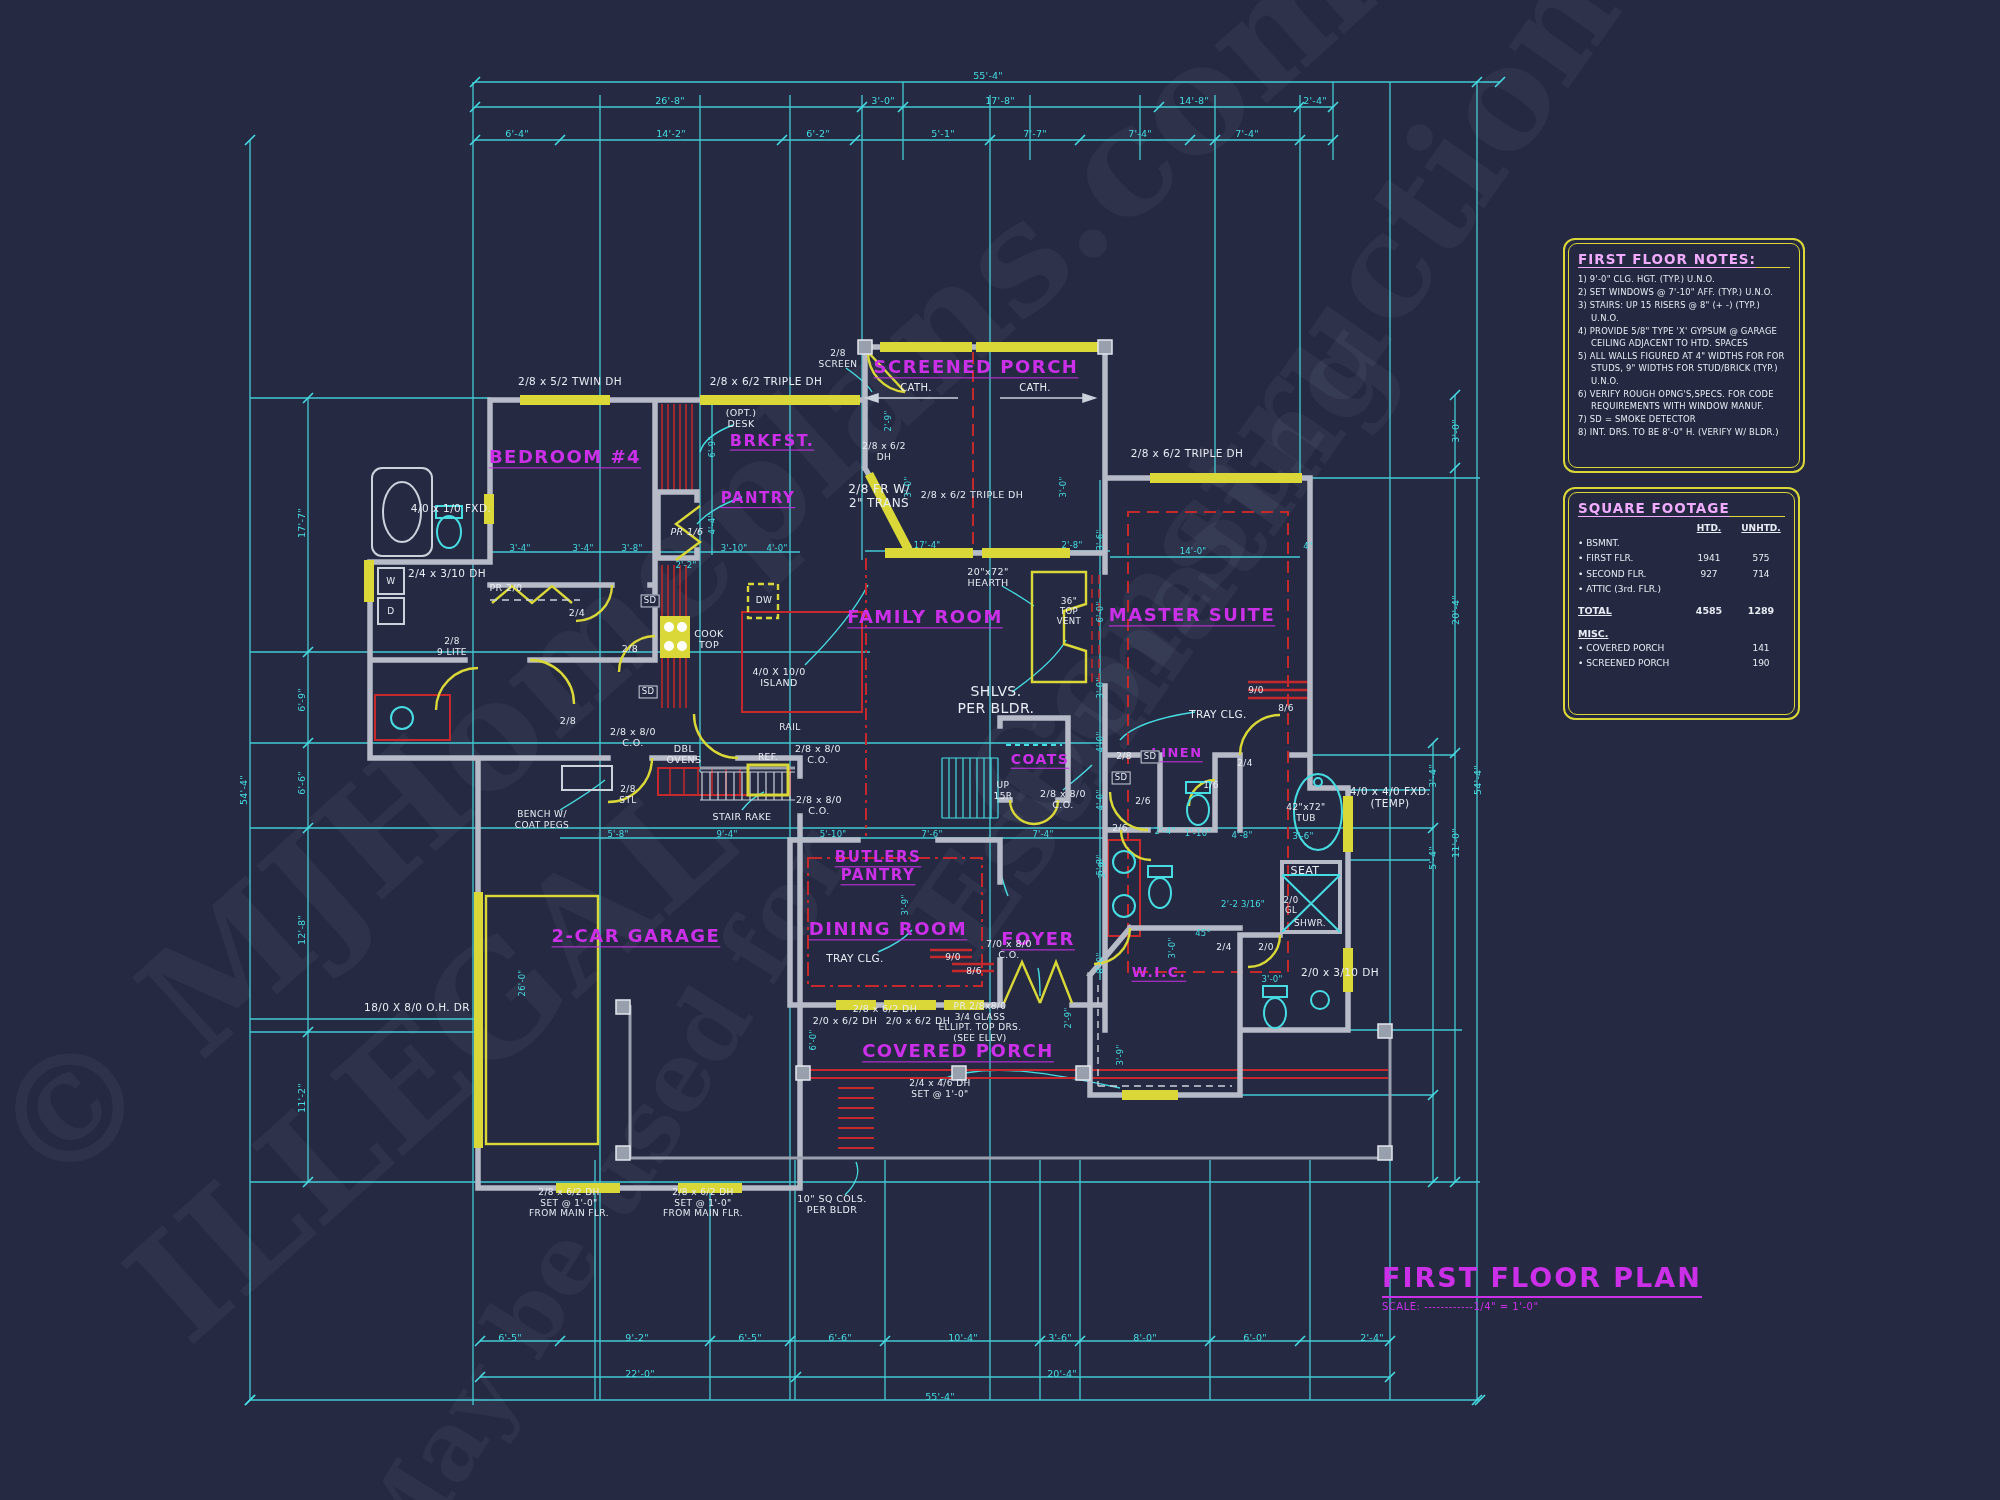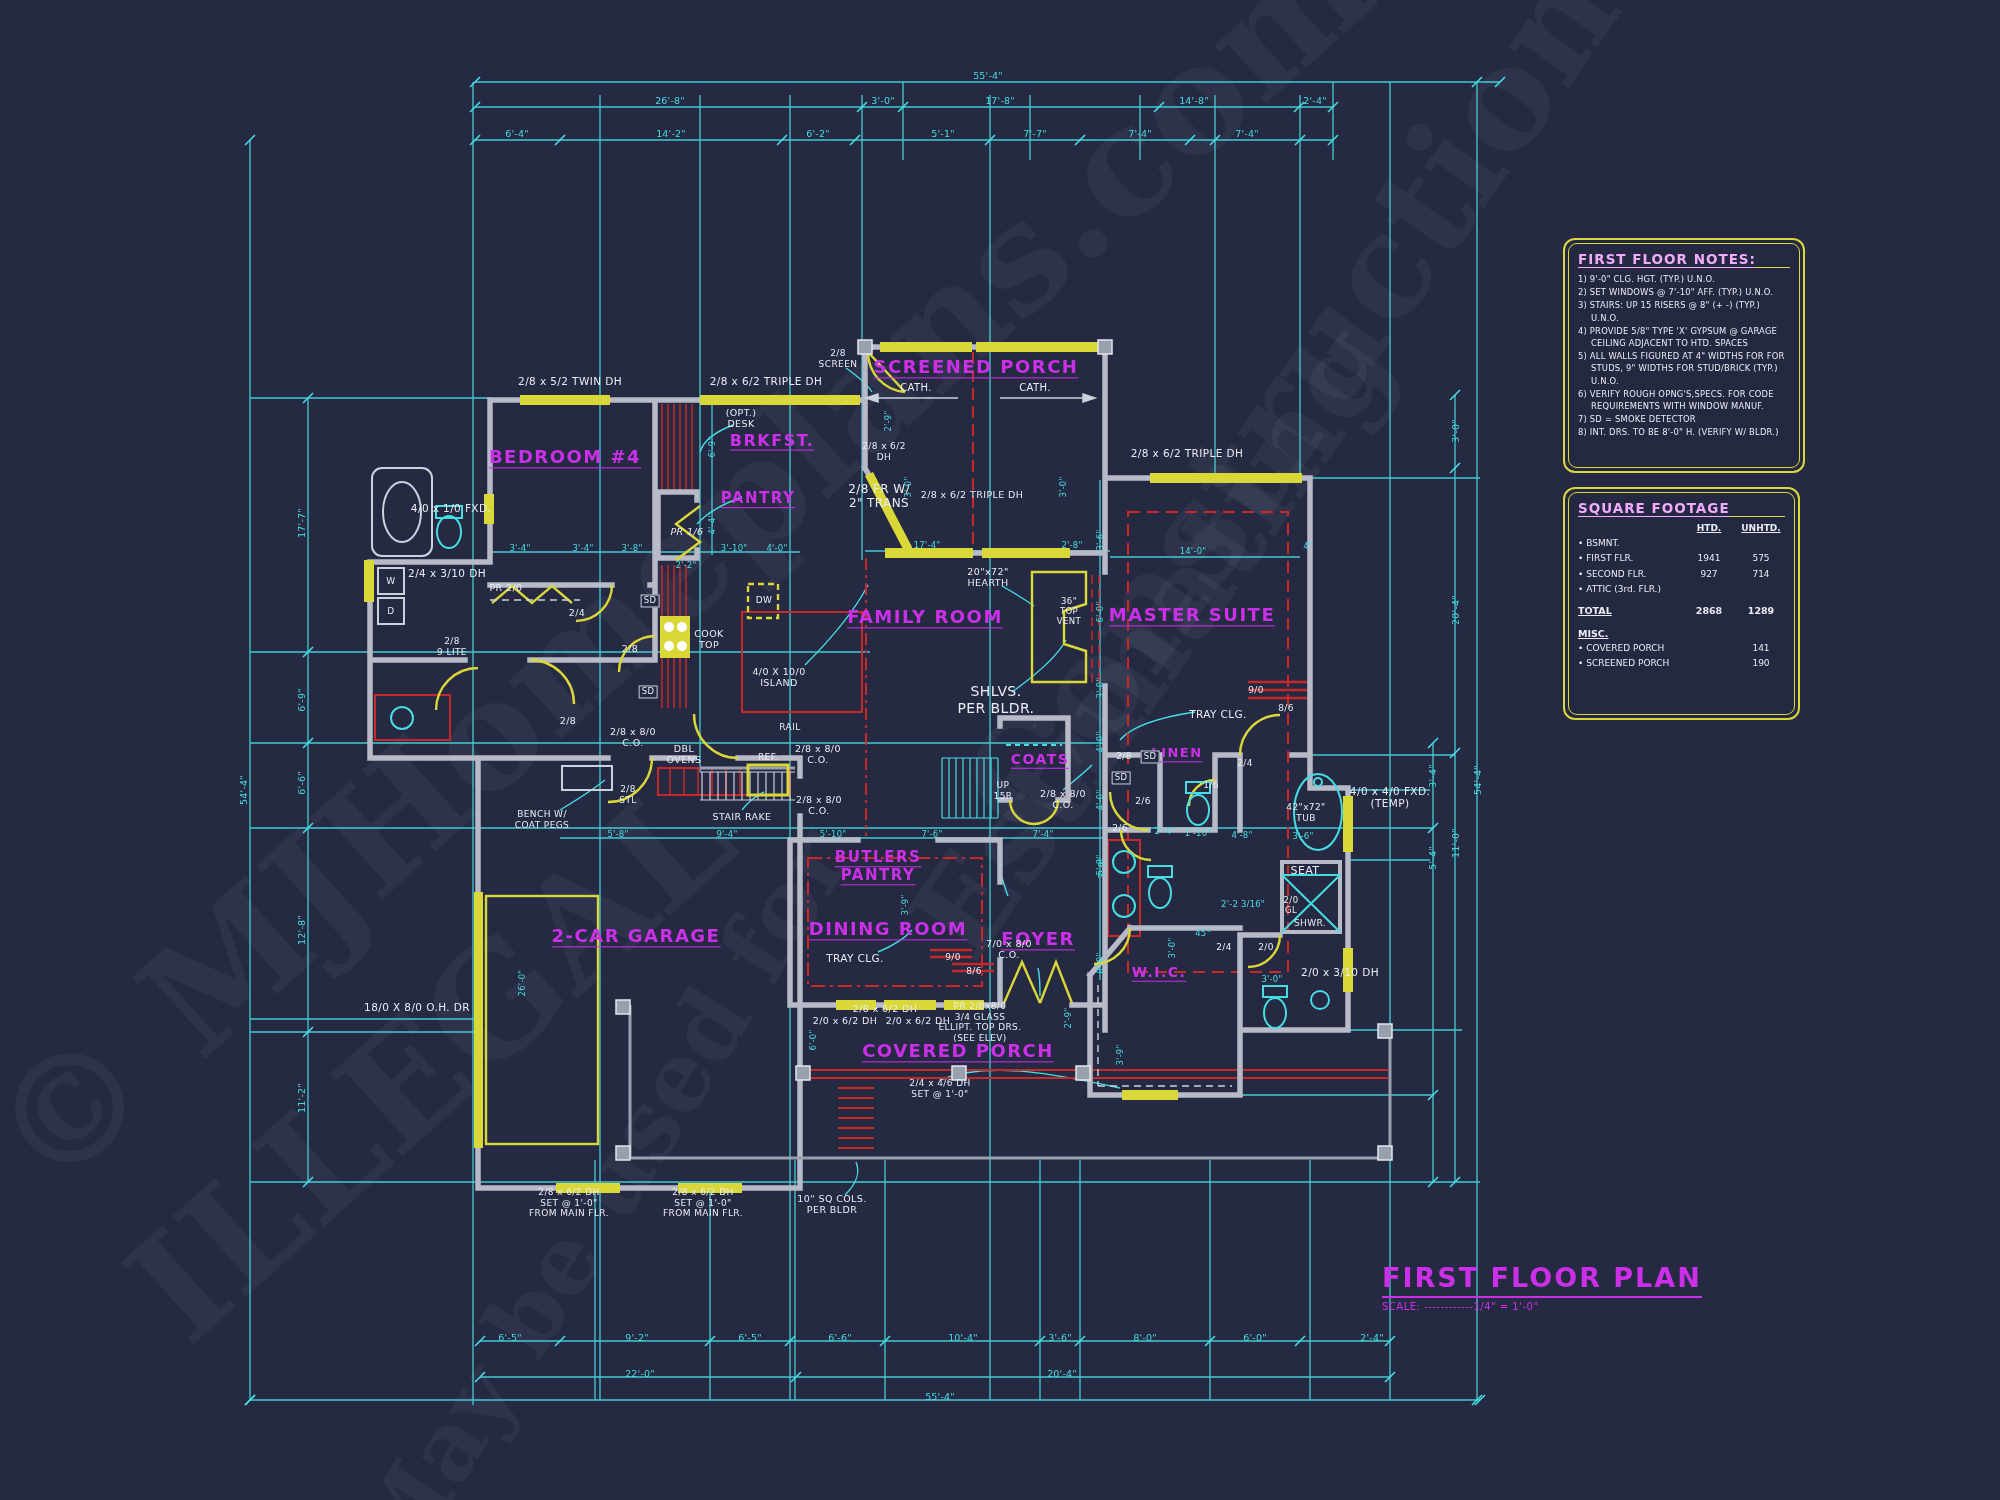--- a/index.html
+++ b/index.html
@@ -530,21 +530,21 @@
             <span class="c">714</span>
           </div>
           <div class="sq-row">
             <span class="sq-lab">ATTIC (3rd. FLR.)</span>
             <span class="c"></span>
             <span class="c"></span>
           </div>
         </div>
       <div class="sq-total">
         <span class="tl">TOTAL</span>
-        <span class="c">2868</span>
+        <span class="c">4585</span>
         <span class="c">1289</span>
       </div>
       <div class="sq-misc">MISC.</div>
       <div>
           <div class="sq-row">
             <span class="sq-lab">COVERED PORCH</span>
             <span class="c"></span>
             <span class="c">141</span>
           </div>
           <div class="sq-row">

